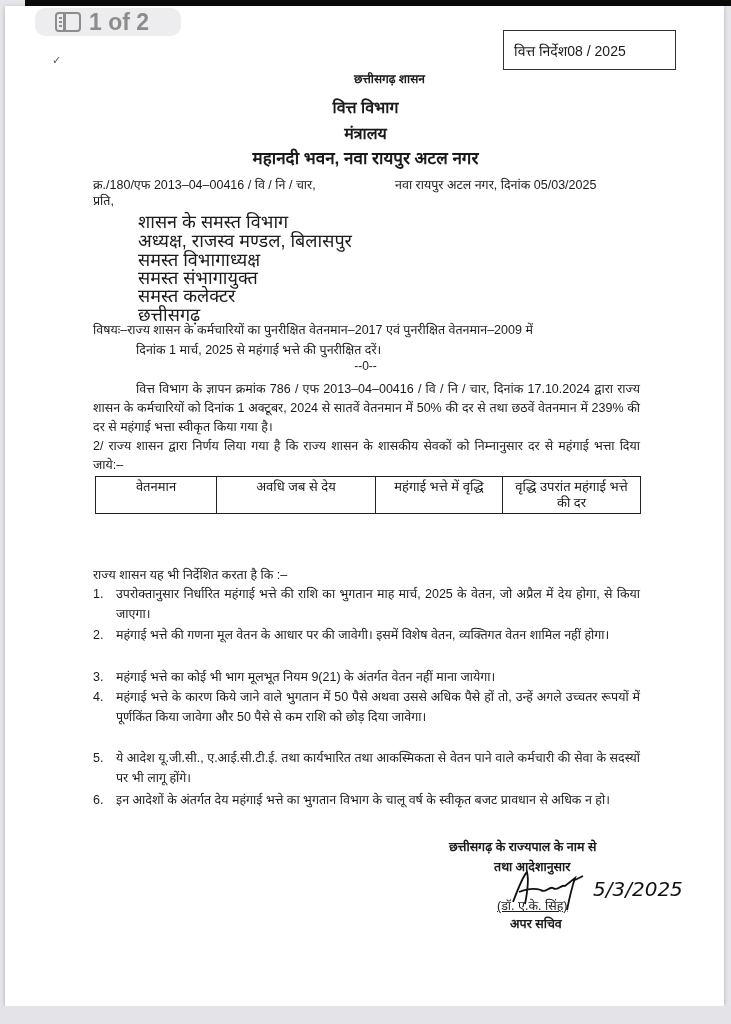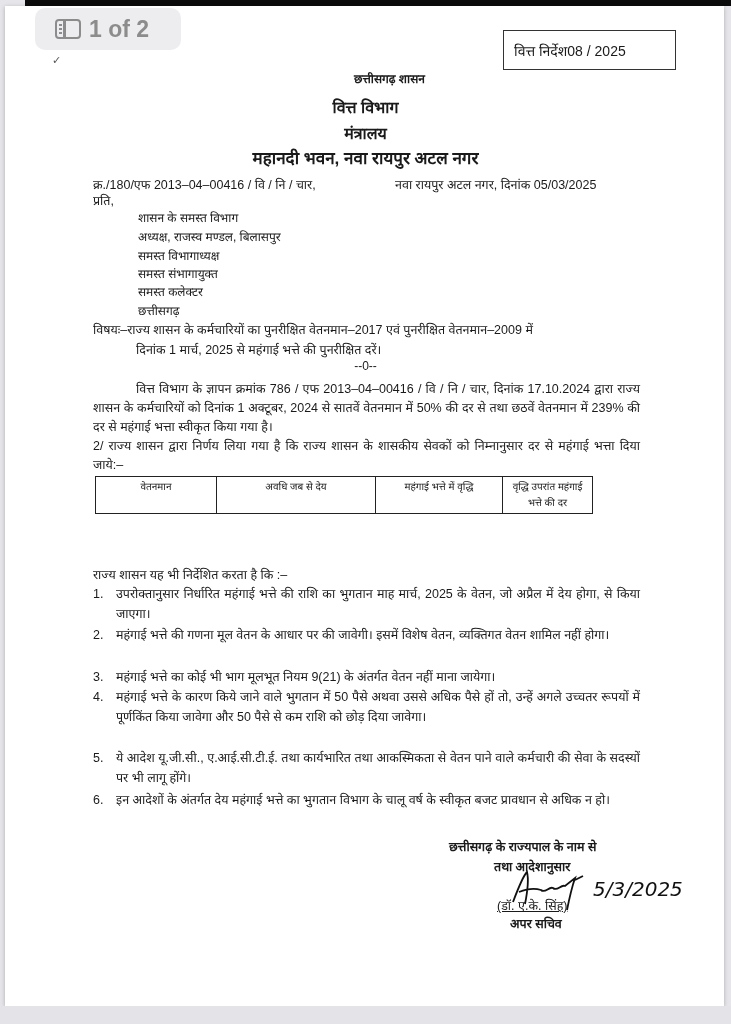--- a/index.html
+++ b/index.html
@@ -9,21 +9,21 @@
     font-family:"Liberation Sans","DejaVu Sans",sans-serif;
     color:#1a1a1a;
   }
   .topbar { position:absolute; left:25px; top:0; width:706px; height:6px; background:#0b0b0b; }
   .page {
     position:absolute; left:5px; top:6px; width:719px; height:1000px;
     background:#ffffff;
     box-shadow:0 1px 4px rgba(0,0,0,0.25);
   }
   .page-indicator {
-    position:absolute; left:35px; top:8px; width:146px; height:42px;
+    position:absolute; left:35px; top:8px; width:146px; height:28px;
     background:rgba(235,235,238,0.92); border-radius:10px;
     display:flex; align-items:center; gap:8px; padding-left:20px; box-sizing:border-box;
     color:#8c8c8c; font-size:23px; font-weight:bold; z-index:5;
   }
   .sidebar-icon { width:26px; height:20px; border:2.5px solid #8c8c8c; border-radius:4px; box-sizing:border-box; position:relative; }
   .sidebar-icon::before { content:""; position:absolute; left:6px; top:0; bottom:0; width:2.5px; background:#8c8c8c; }
   .sidebar-icon::after { content:""; position:absolute; left:1.5px; top:3px; width:3px; height:10px;
     background:repeating-linear-gradient(#8c8c8c 0 2px, transparent 2px 4px); }
   .ref-box {
     position:absolute; left:503px; top:30px; width:173px; height:40px;
@@ -33,30 +33,30 @@
   .mark { position:absolute; left:52px; top:54px; font-size:11px; color:#555; }
   .header { position:absolute; left:0; width:731px; text-align:center; font-weight:bold; }
   .h1 { top:70px; font-size:12px;padding-left:24px; }
   .h2 { top:96px; font-size:16px; }
   .h3 { top:122px; font-size:16px; }
   .h4 { top:146px; font-size:17px; }
   .line { position:absolute; font-size:12.5px; white-space:nowrap; }
   .ref-line { left:93px; top:176px; }
   .place-date { left:395px; top:176px; }
   .prati { left:93px; top:192px; }
-  .addr { left:138px; font-size:12px; position:absolute; }
+  .addr { left:138px; font-size:18px; position:absolute; }
   .subject { position:absolute; left:93px; top:320px; width:547px; font-size:12.5px; line-height:20px; text-align:justify; }
   .subject .l2 { padding-left:43px; display:block; }
   .sep { position:absolute; left:0; width:731px; top:359px; text-align:center; font-size:12px; }
   .para { position:absolute; left:93px; width:547px; font-size:12.5px; line-height:19px; text-align:justify; }
   .para1 { top:380px; text-indent:43px; }
   .para2 { top:437px; }
   table.da {
-    position:absolute; left:95px; top:476px; width:498px;
-    border-collapse:collapse; font-size:10px;
+    position:absolute; left:95px; top:476px; width:546px;
+    border-collapse:collapse; font-size:13px;
   }
   table.da th, table.da td { border:1px solid #222; padding:2px 4px; font-weight:normal; vertical-align:top; }
   table.da th { text-align:center; line-height:16px; }
   table.da td.c { text-align:center; }
   .directive-intro { position:absolute; left:93px; top:566px; font-size:12.5px;text-align:right; }
   .item { position:absolute; left:93px; width:547px; font-size:12.5px; line-height:20px; }
   .item .num { position:absolute; left:0; top:0; }
   .item .txt { margin-left:23px; display:block; text-align:justify; }
   .sig { position:absolute; font-size:12.5px; font-weight:bold; white-space:nowrap; }
   .sig-1 { left:449px; top:838px; }

